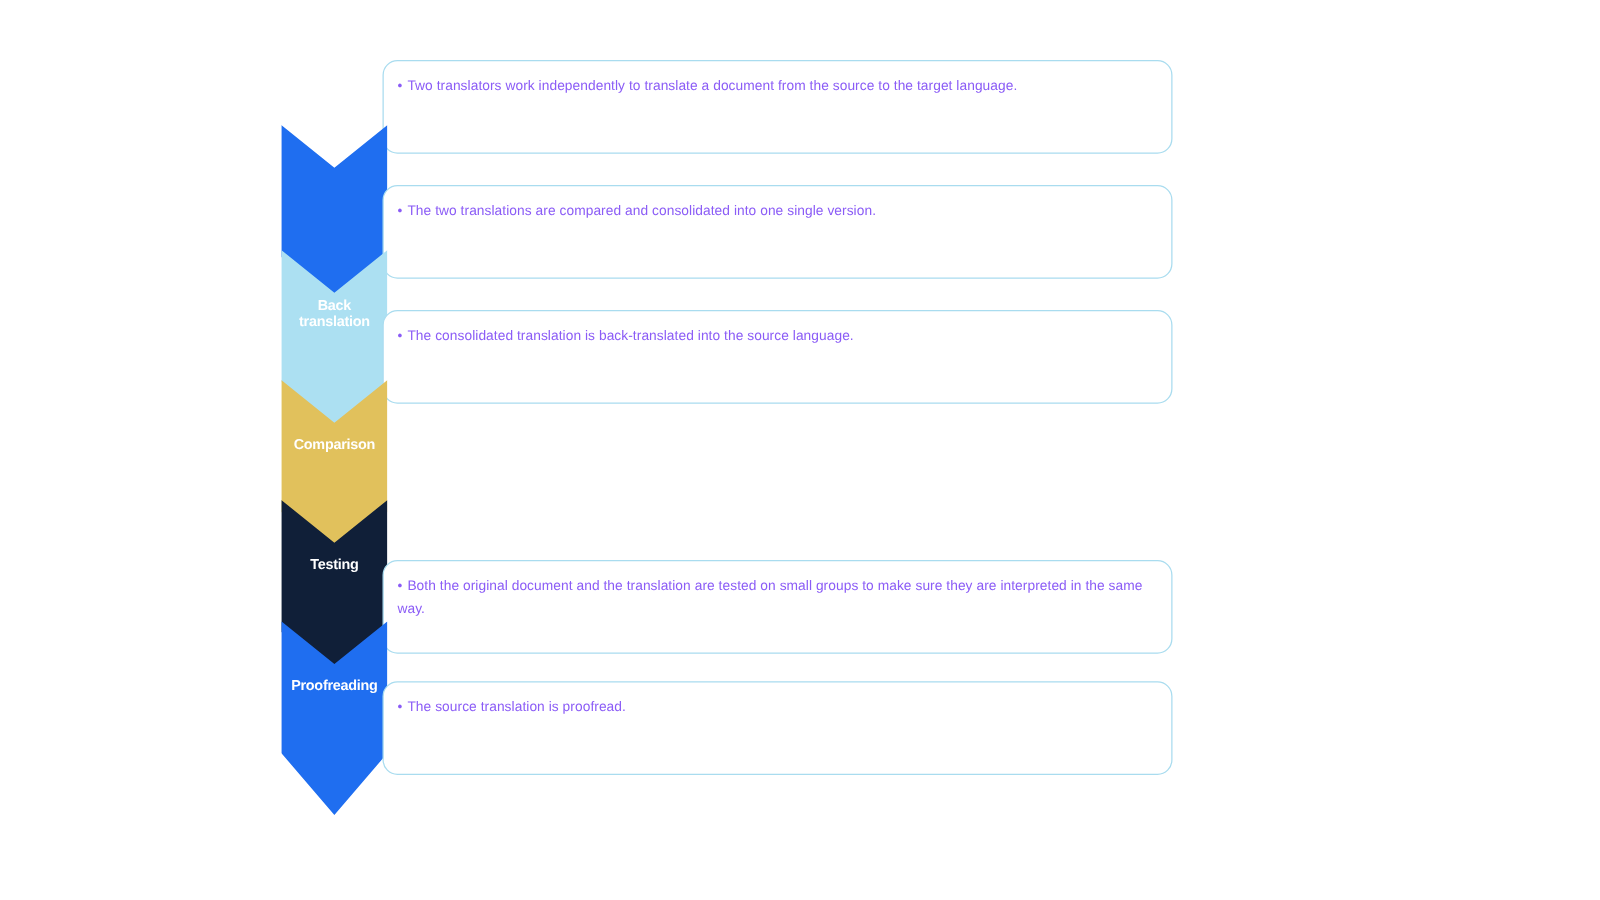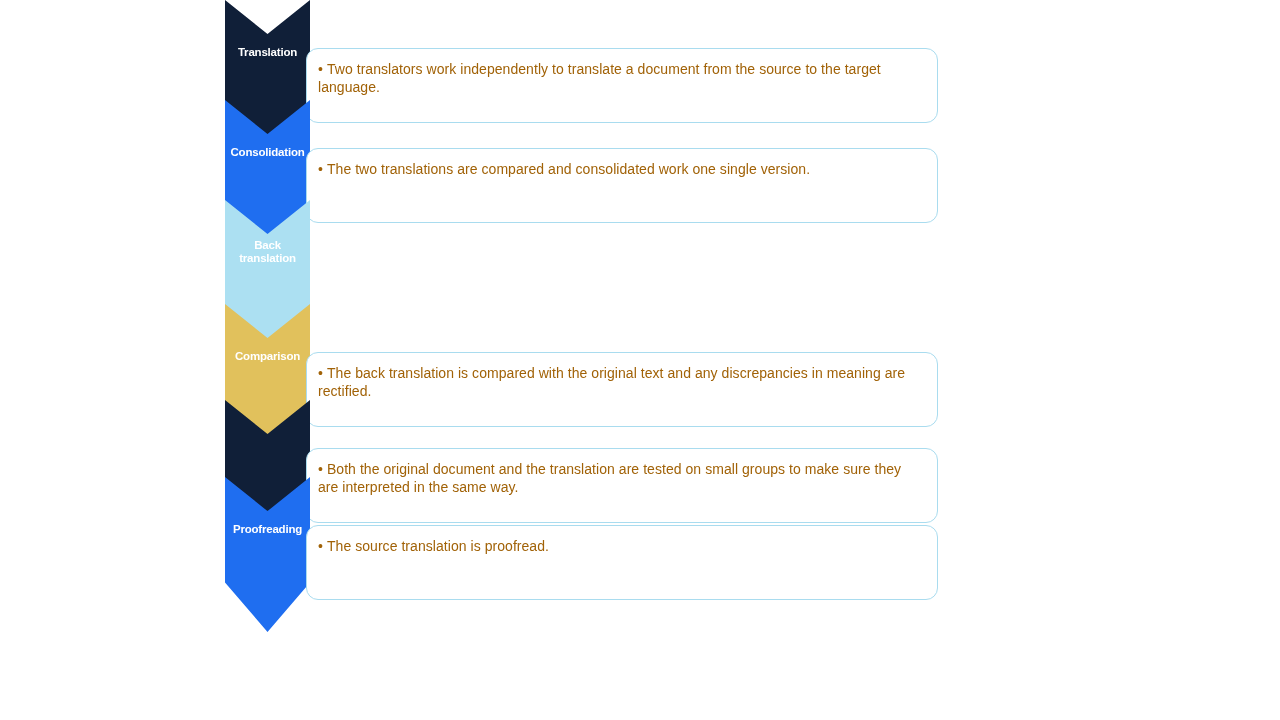--- a/index.html
+++ b/index.html
@@ -70,85 +70,81 @@
     border: 1px solid #a9dcef;
     border-radius: 12px;
     background: #ffffff;
     box-sizing: border-box;
   }
   .desc-text {
     position: absolute;
     left: 11px;
     top: 11px;
     right: 16px;
-    font-size: 14px;
+    font-size: 11px;
     line-height: 18px;
-    color: #a16207;
+    color: #8b5cf6;
     letter-spacing: 0.05px;
   }
   .bullet-dot {
     display: inline-block;
     margin-right: 4px;
   }
   .desc-body {
     display: inline;
   }
 </style>
 </head>
 <body>
 
 <div id="process-diagram">
 
   <div class="process-row" style="top:0px;">
-    <div class="chevron-wrap">
-      <div class="chevron-shape" style="background: rgb(16, 31, 56);"></div>
-      <div class="chevron-label">Translation</div>
-    </div>
     <div class="desc-card">
       <div class="desc-text"><span class="bullet-dot">•</span><span class="desc-body">Two translators work independently to translate a document from the source to the target language.</span></div>
     </div>
   </div>
 
   <div class="process-row" style="top:100px;">
     <div class="chevron-wrap">
       <div class="chevron-shape" style="background: rgb(31, 110, 240);"></div>
-      <div class="chevron-label">Consolidation</div>
     </div>
     <div class="desc-card">
-      <div class="desc-text"><span class="bullet-dot">•</span><span class="desc-body">The two translations are compared and consolidated work one single version.</span></div>
+      <div class="desc-text"><span class="bullet-dot">•</span><span class="desc-body">The two translations are compared and consolidated into one single version.</span></div>
     </div>
   </div>
 
   <div class="process-row" style="top:200px;padding-left:28px;">
     <div class="chevron-wrap">
       <div class="chevron-shape" style="background: rgb(172, 224, 242);"></div>
       <div class="chevron-label">Back translation</div>
     </div>
+    <div class="desc-card">
+      <div class="desc-text"><span class="bullet-dot">•</span><span class="desc-body">The consolidated translation is back-translated into the source language.</span></div>
+    </div>
   </div>
 
   <div class="process-row" style="top:304px;">
     <div class="chevron-wrap">
       <div class="chevron-shape" style="background: rgb(225, 193, 92);"></div>
       <div class="chevron-label">Comparison</div>
     </div>
-    <div class="desc-card">
-      <div class="desc-text"><span class="bullet-dot">•</span><span class="desc-body">The back translation is compared with the original text and any discrepancies in meaning are rectified.</span></div>
-    </div>
   </div>
 
   <div class="process-row" style="top:400px;">
     <div class="chevron-wrap">
       <div class="chevron-shape" style="background: rgb(16, 31, 56);"></div>
+      <div class="chevron-label">Testing</div>
     </div>
     <div class="desc-card">
       <div class="desc-text"><span class="bullet-dot">•</span><span class="desc-body">Both the original document and the translation are tested on small groups to make sure they are interpreted in the same way.</span></div>
     </div>
   </div>
 
-  <div class="process-row" style="top:477px;">
+  <div class="process-row" style="top:497px;">
     <div class="chevron-wrap">
       <div class="chevron-shape" style="background: rgb(31, 110, 240);"></div>
       <div class="chevron-label">Proofreading</div>
     </div>
     <div class="desc-card">
       <div class="desc-text"><span class="bullet-dot">•</span><span class="desc-body">The source translation is proofread.</span></div>
     </div>
   </div>
 
 </div>

